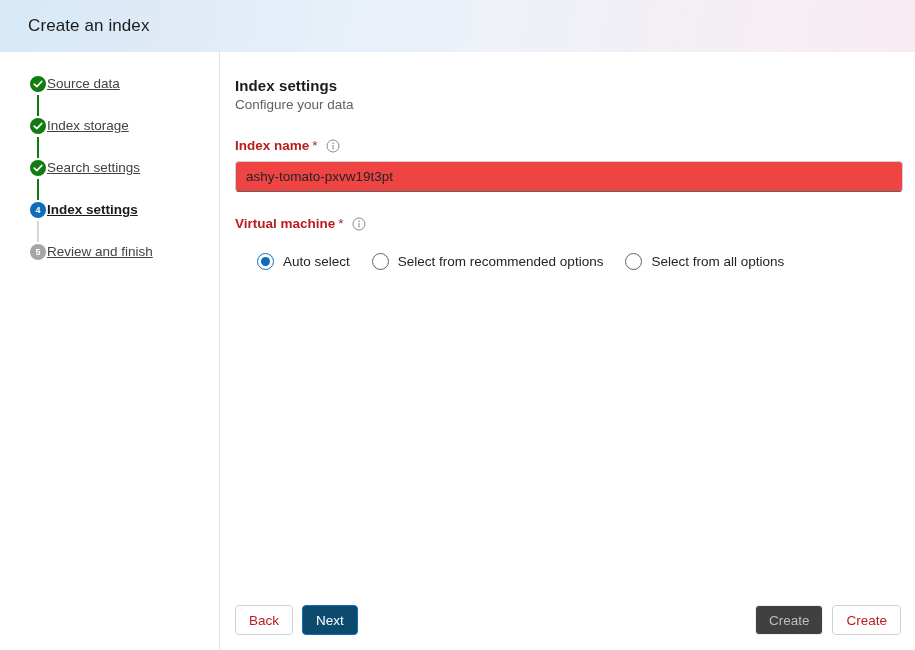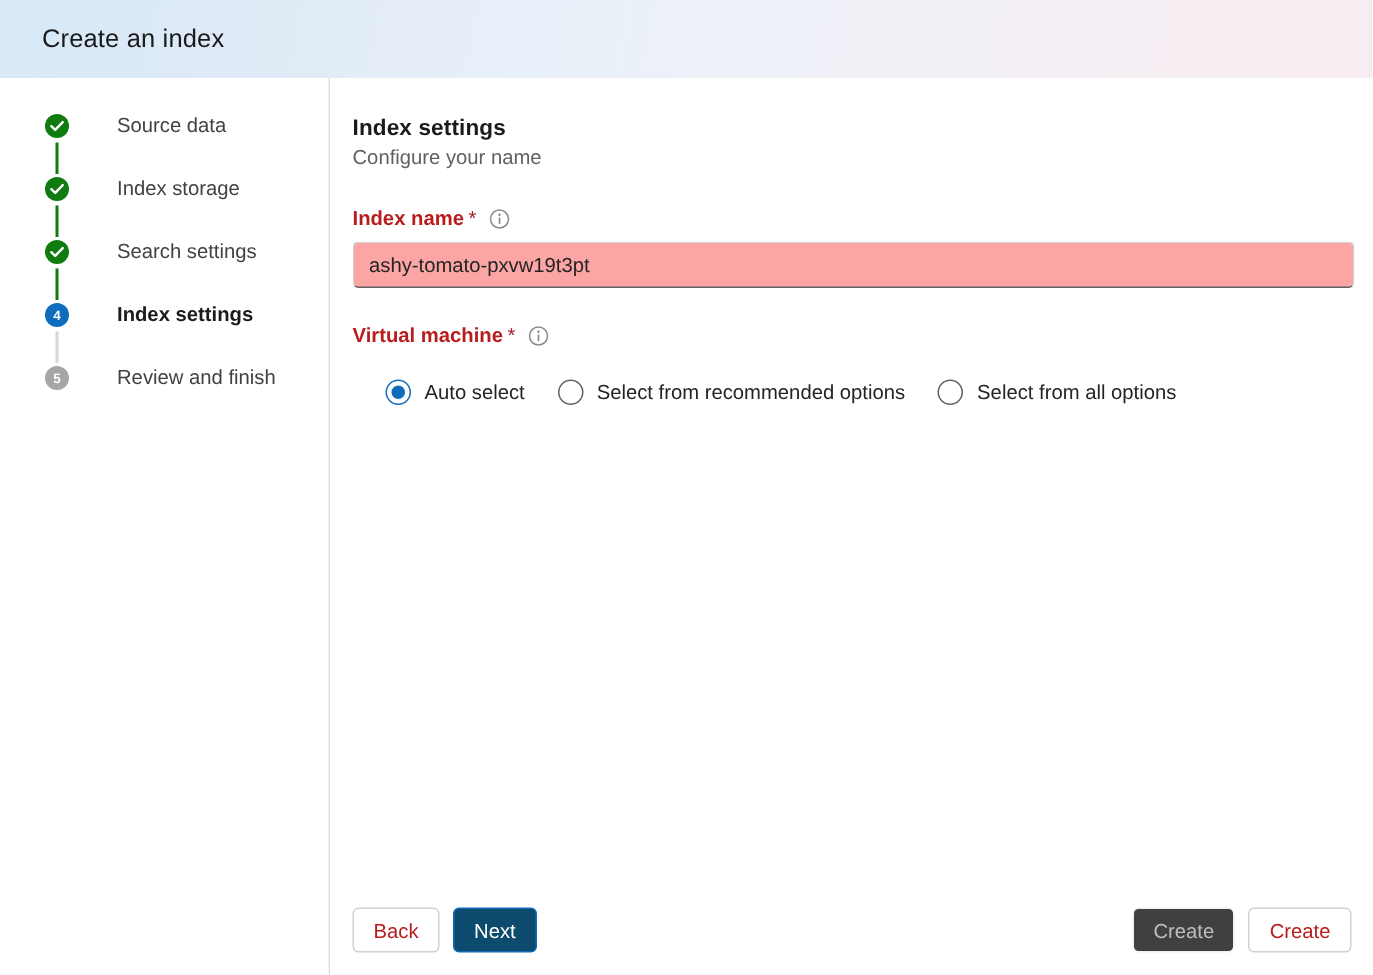--- a/index.html
+++ b/index.html
@@ -78,25 +78,26 @@
   .step-marker.pending { background: #a6a6a6; }
   .step-marker svg { display: block; }
   .step-num {
     color: #ffffff;
     font-size: 9px;
     line-height: 1;
     font-weight: 600;
     font-family: "Liberation Sans", sans-serif;
   }
   .step-label {
-    margin-left: 32px;
+    margin-left: 1px;
     font-size: 13.5px;
     color: #424242;
     line-height: 19px;
     white-space: nowrap;
+    text-decoration: underline;
   }
   .step-label.active {
     color: #1b1b1b;
     font-weight: bold;
   }
   .connector {
     margin-left: 37px;
     width: 2px;
     height: 21px;
   }
@@ -149,21 +150,21 @@
     width: 668px;
     height: 31px;
     box-sizing: border-box;
     border: 1px solid #d1d1d1;
     border-bottom: 1px solid #616161;
     border-radius: 4px;
     padding: 0 10px;
     font-size: 13.5px;
     font-family: "Liberation Sans", sans-serif;
     color: #242424;
-    background: #fca5a5;
+    background: #ef4444;
     outline: none;
   }
   .spacer-24 { height: 24px; }
 
   .radio-row {
     display: flex;
     align-items: center;
     margin-top: 14px;
   }
   .radio-option {
@@ -299,21 +300,21 @@
         <span class="step-num">5</span>
       </div>
       <div class="step-label">Review and finish</div>
     </div>
 
   </div>
 
   <div class="content">
 
     <div class="section-title">Index settings</div>
-    <div class="section-sub">Configure your name</div>
+    <div class="section-sub">Configure your data</div>
 
     <div class="field-label-row">
       <span class="field-label">Index name</span>
       <span class="req-star">*</span>
       <span class="info-icon">
         <svg width="14" height="14" viewBox="0 0 14 14">
           <circle cx="7" cy="7" r="6" fill="none" stroke="#8a8a8a" stroke-width="1"></circle>
           <circle cx="7" cy="4.2" r="0.8" fill="#8a8a8a"></circle>
           <rect x="6.45" y="6" width="1.1" height="4.4" fill="#8a8a8a"></rect>
         </svg>

